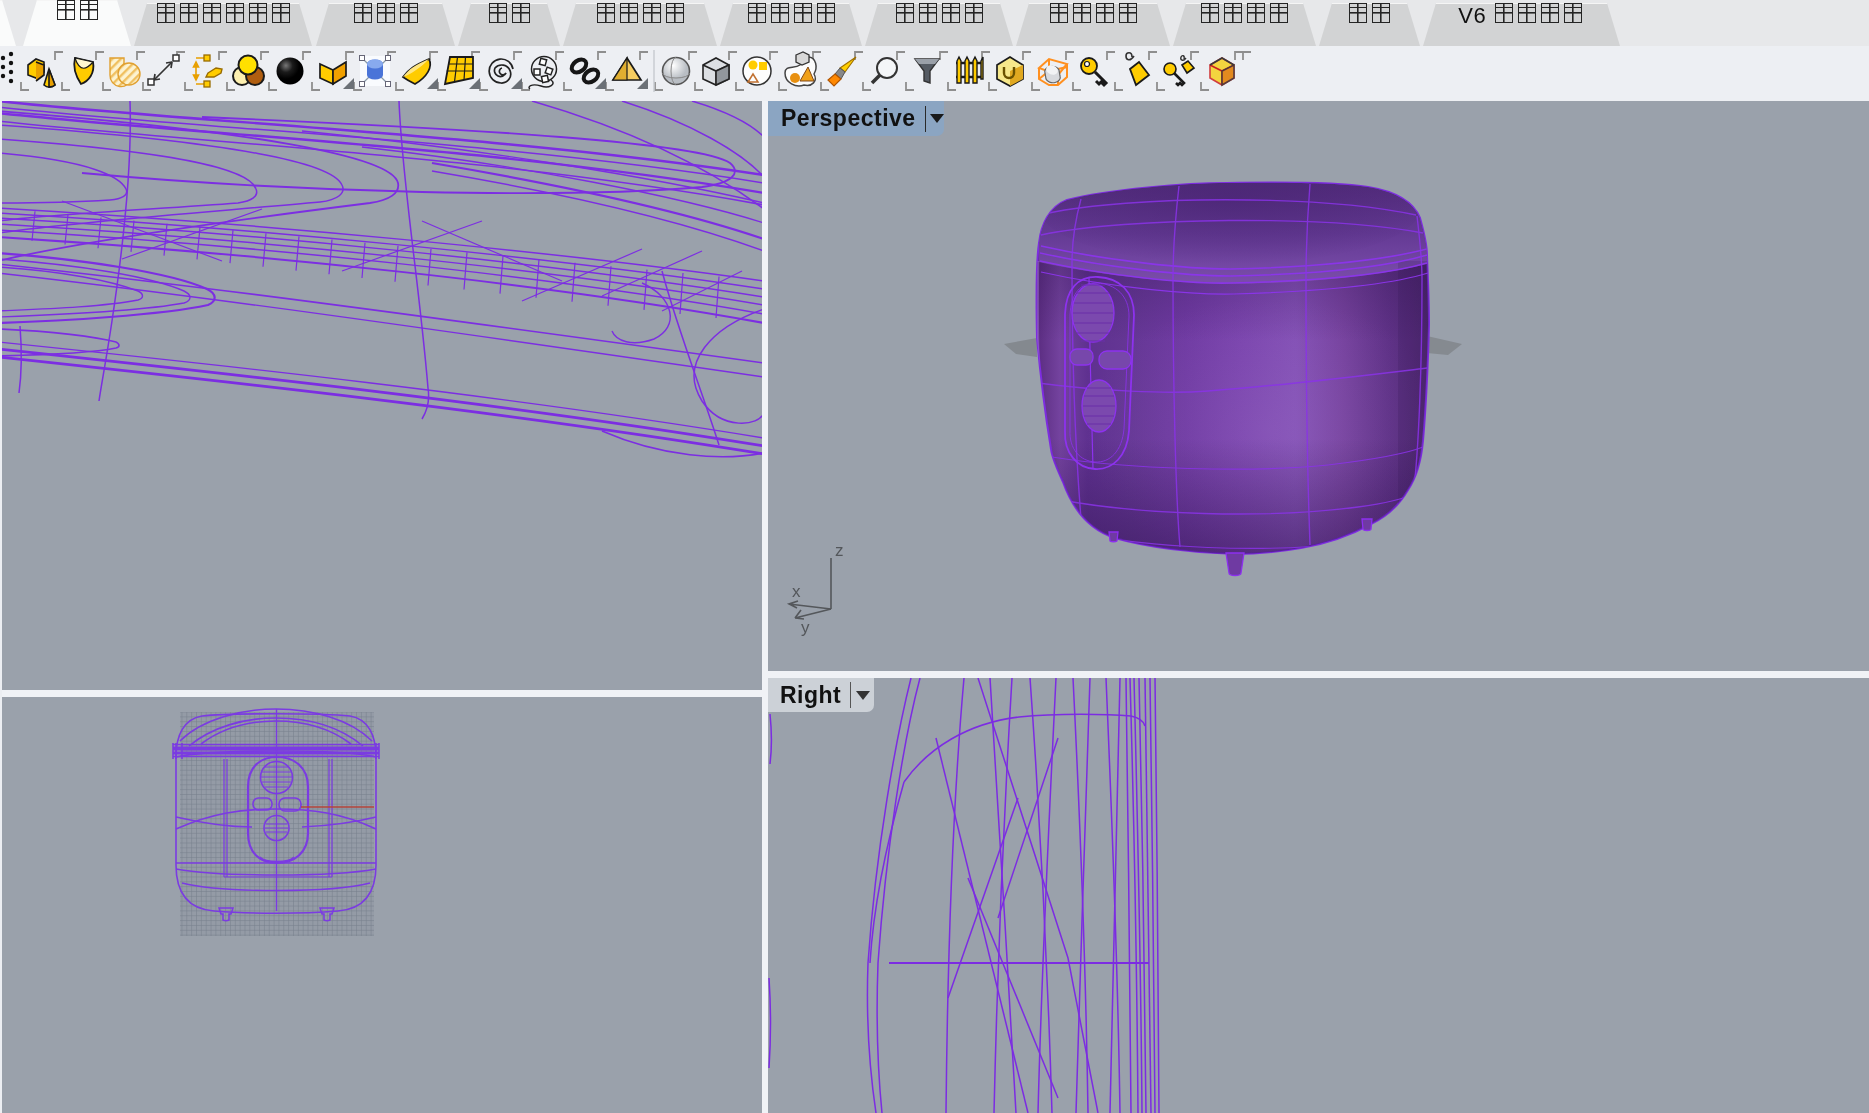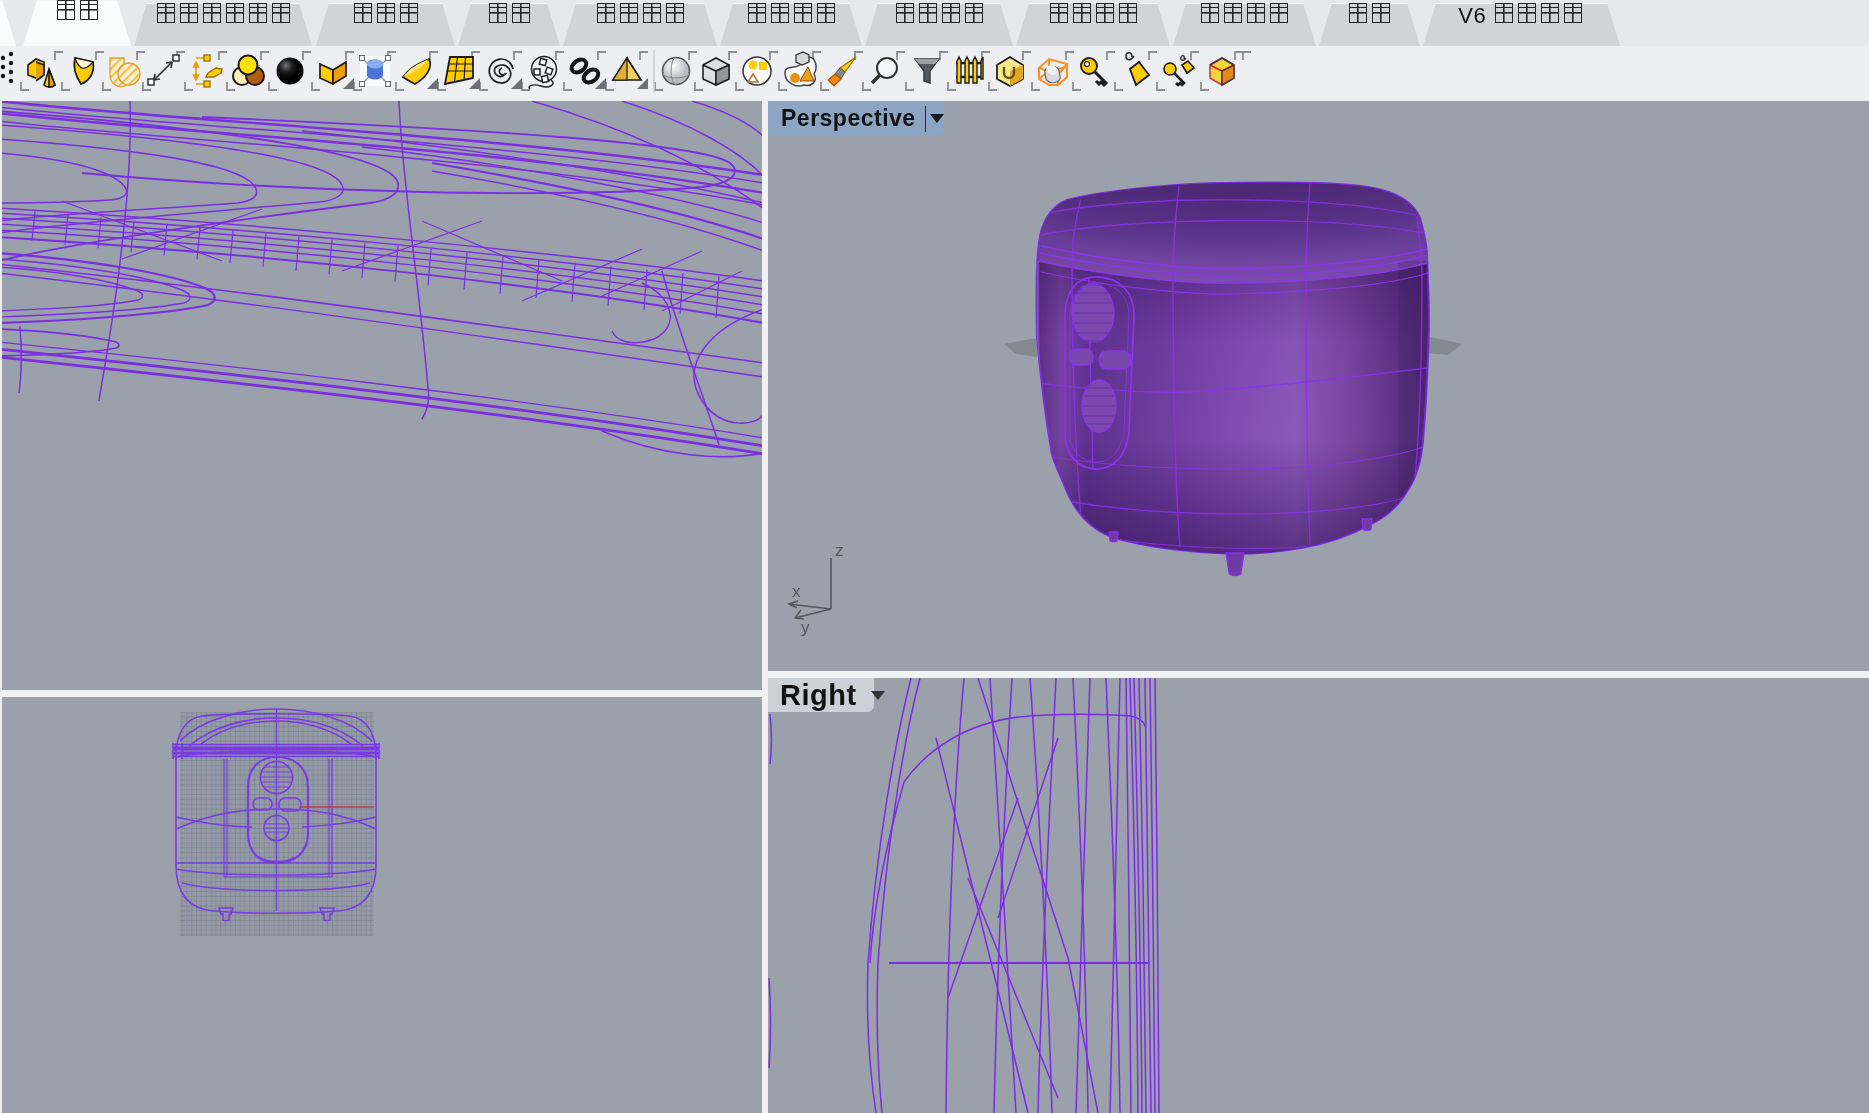--- a/index.html
+++ b/index.html
@@ -24,21 +24,21 @@
 #vpbr{left:768px;top:678px;width:1101px;height:435px;}
 #dv{position:absolute;left:762px;top:101px;width:6px;height:1012px;background:#f0f2f6;}
 #dhl{position:absolute;left:0;top:690px;width:762px;height:7px;background:#f0f2f6;}
 #dhr{position:absolute;left:768px;top:671px;width:1101px;height:7px;background:#f0f2f6;}
 #lb{position:absolute;left:0;top:101px;width:2px;height:1012px;background:#eceef2;}
 
 .vplabel{position:absolute;display:flex;align-items:center;font-weight:bold;border-bottom-right-radius:7px;}
 #plabel{left:0;top:0;width:176px;height:35px;background:#8ba5c2;color:#000;}
 #plabel .t{font-size:23px;padding-left:13px;}
 #rlabel{left:0;top:0;width:106px;height:34px;background:#ccd1d7;color:#3c4043;}
-#rlabel .t{font-size:29px;padding-left:12px;}
+#rlabel .t{font-size:23px;padding-left:12px;}
 .sep{width:1px;height:26px;background:#2a2a2a;margin-left:9px;}
 .arr{width:0;height:0;border-left:7px solid transparent;border-right:7px solid transparent;border-top:9px solid #1a1a1a;margin-left:5px;}
 </style></head>
 <body>
 <div id="root">
  <div id="tabbar">
       <div class="tab active" style="left: -24px; width: 40px;"></div>
       <div class="tab active" style="left: 23px; width: 108px;">
         <span class="cj"></span>
         <span class="cj"></span>

